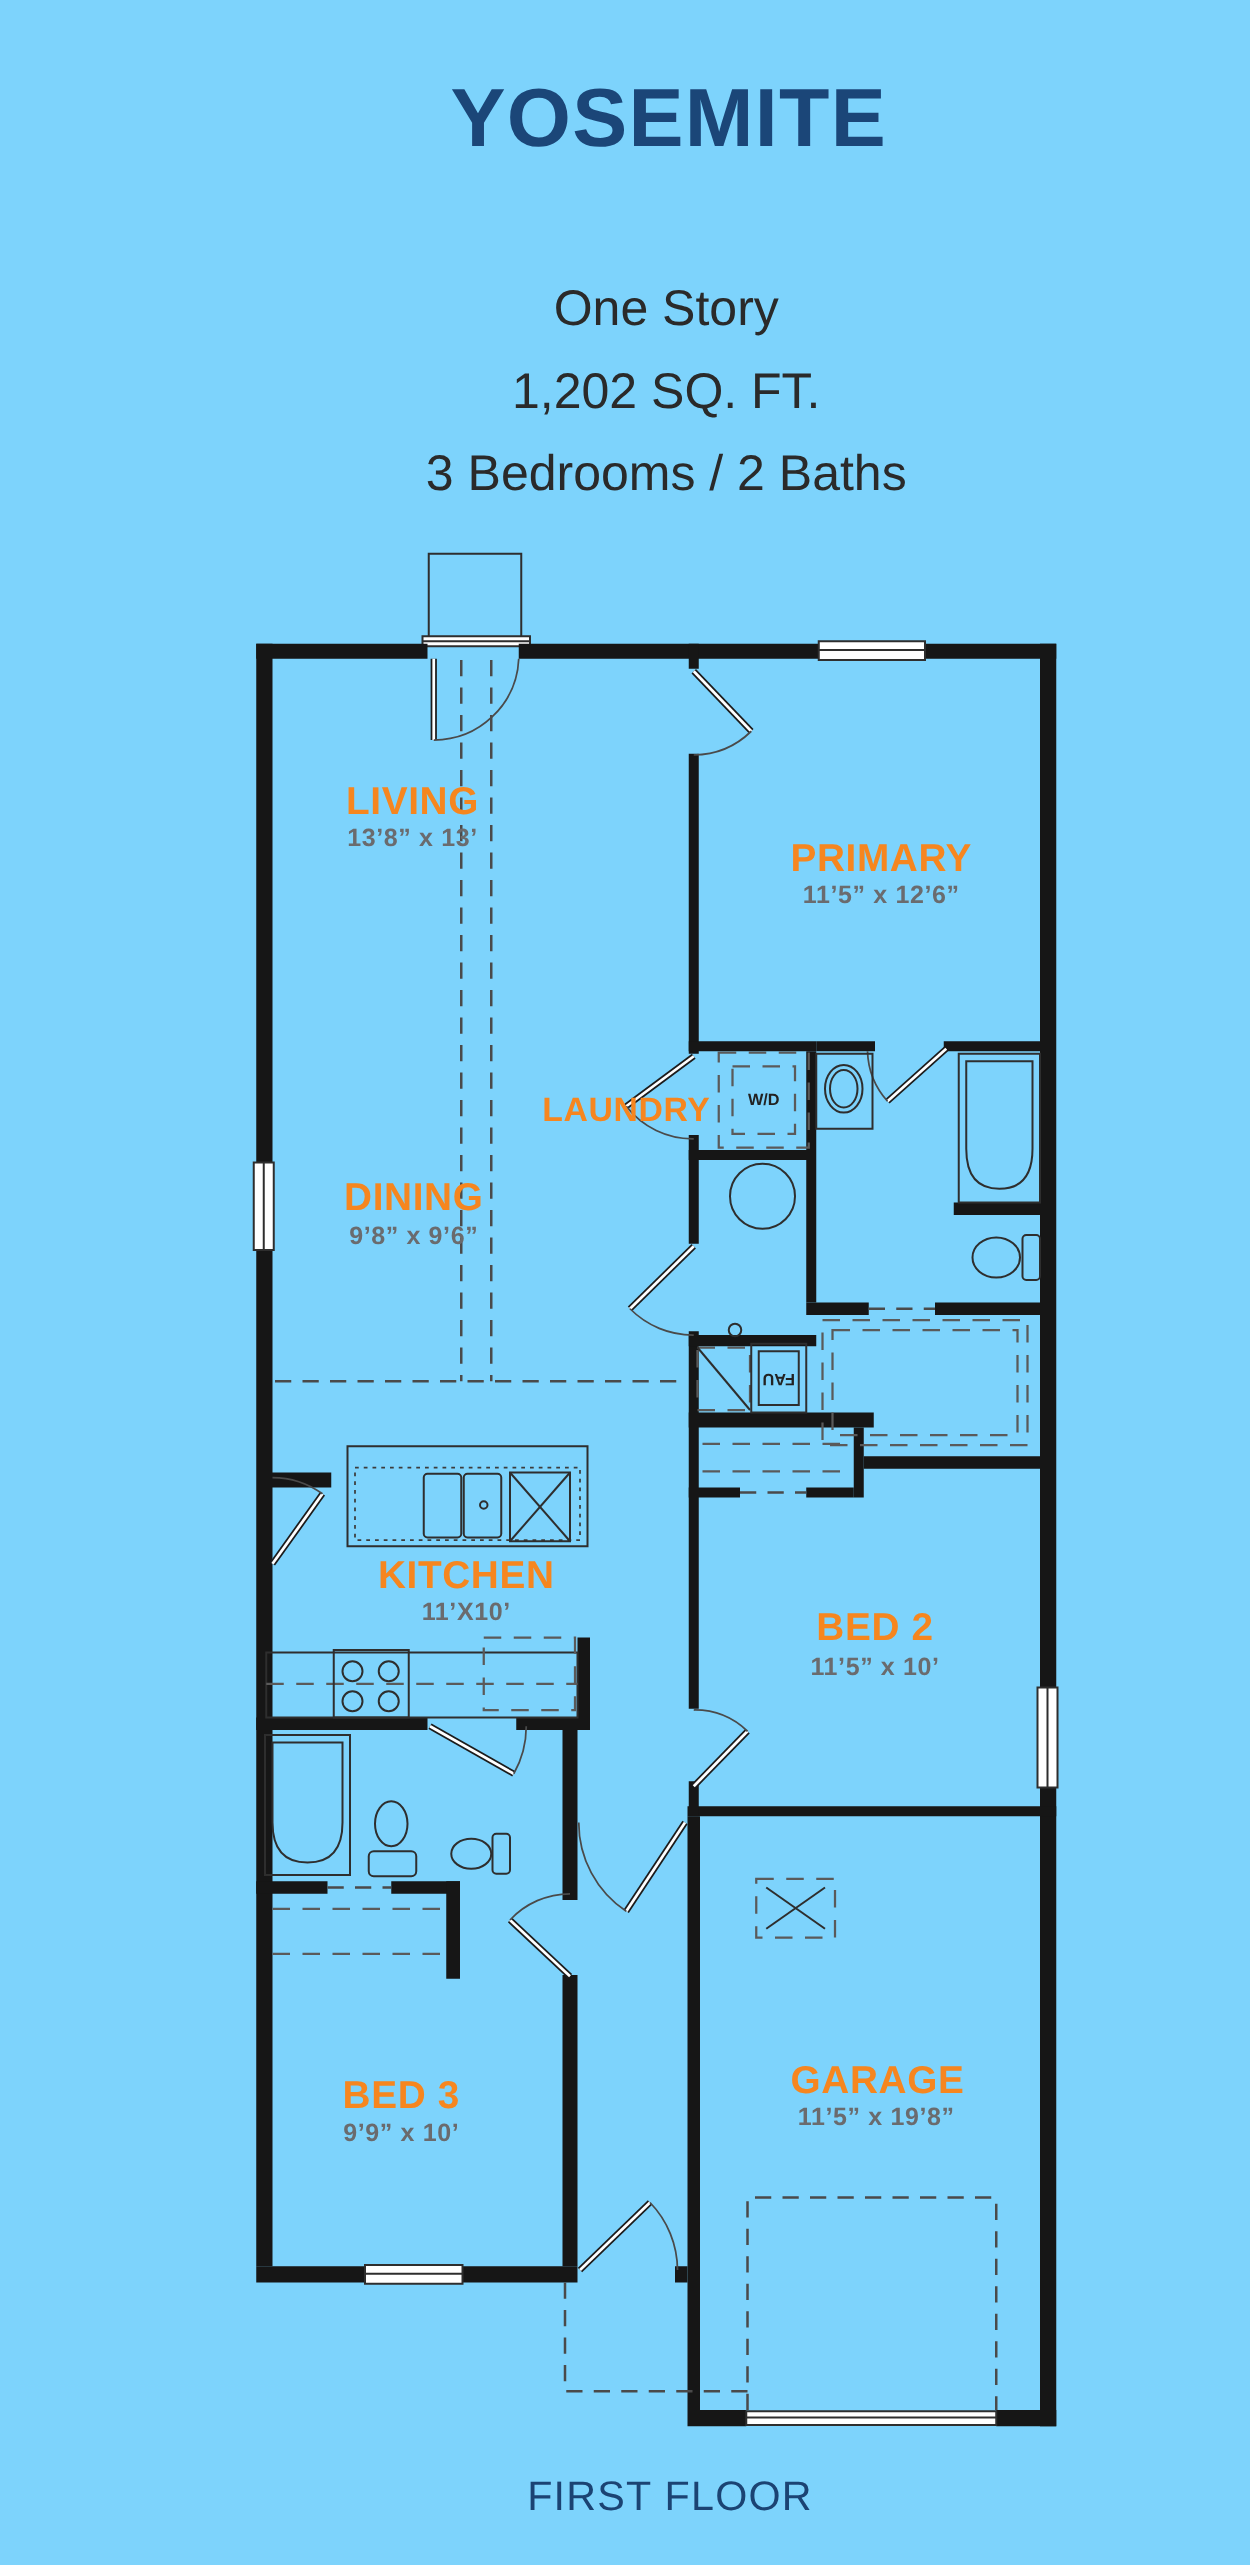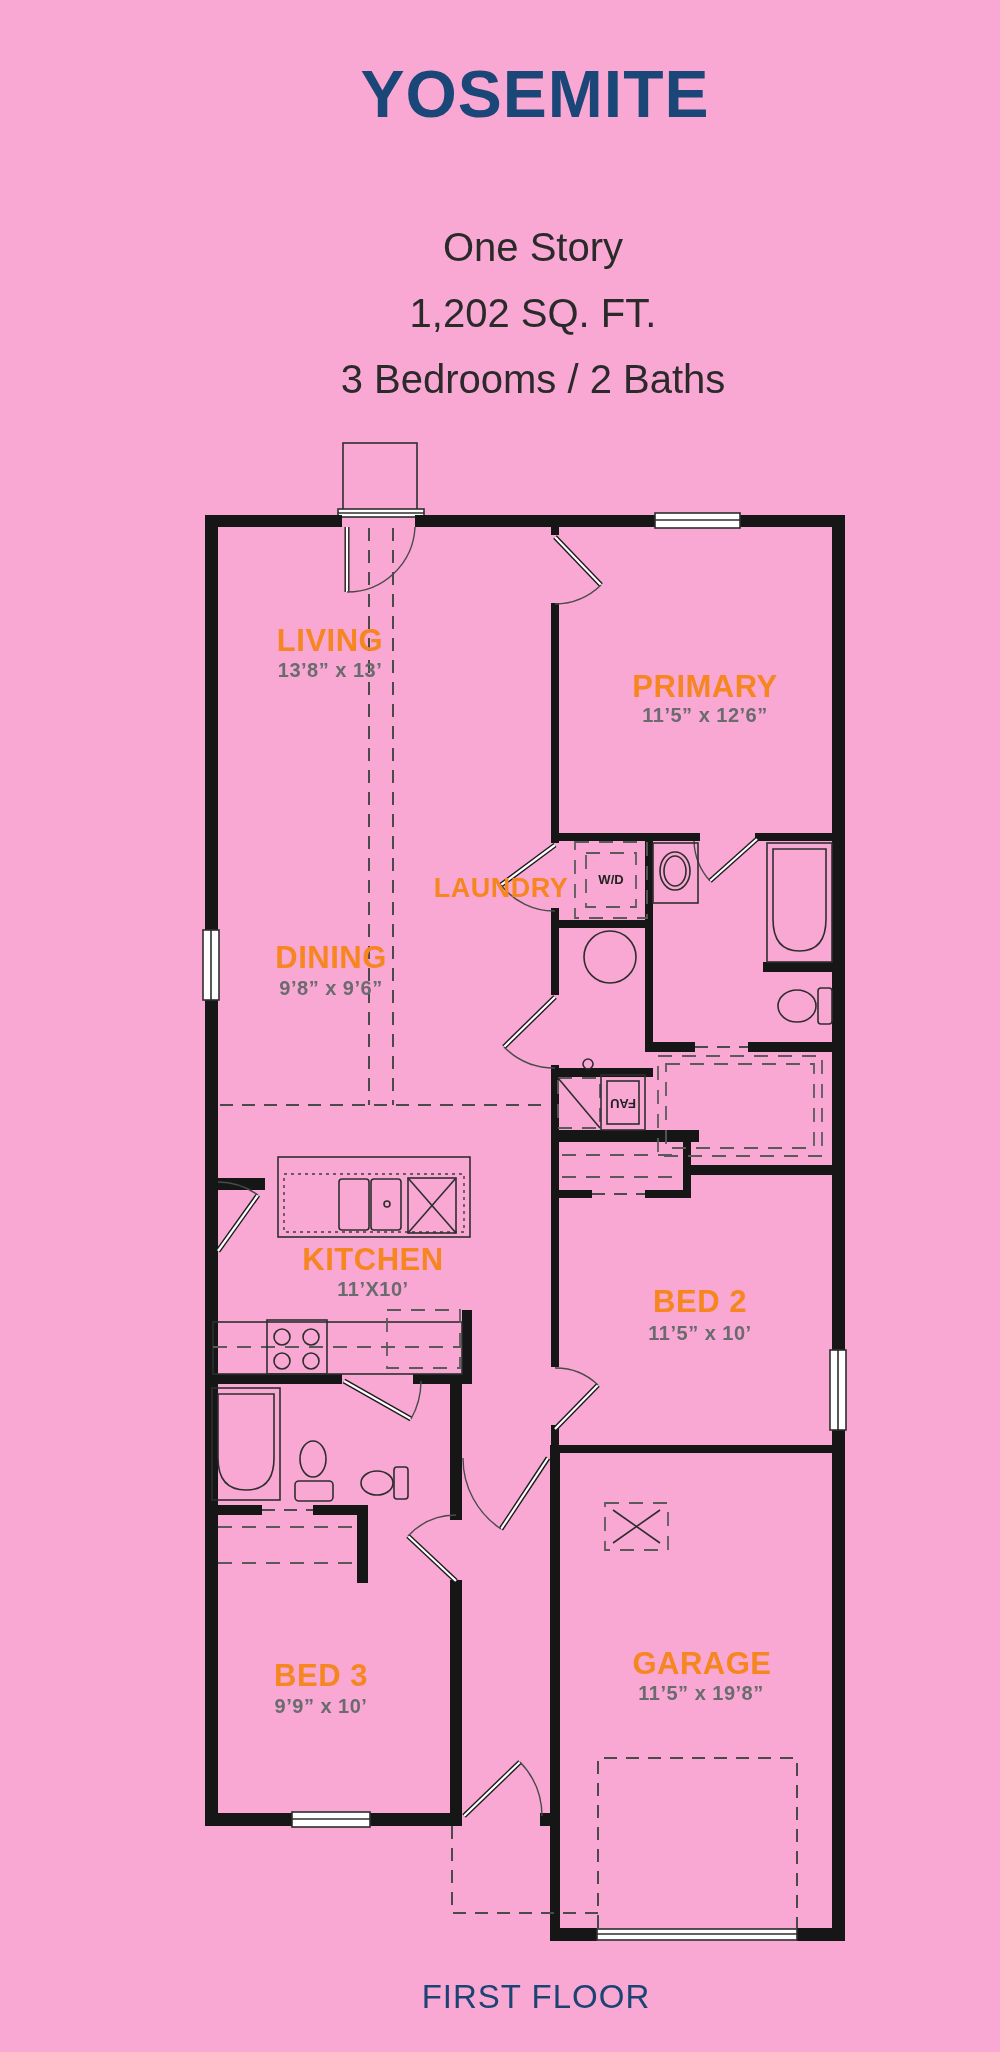--- a/index.html
+++ b/index.html
@@ -1,16 +1,16 @@
 <!DOCTYPE html>
 <html><head>
 <meta charset="utf-8">
 <style>
   html,body{margin:0;padding:0;background:#ffffff;}
-  .page{position:relative;width:1000px;height:2052px;background:#f9a8d4;overflow:hidden;
+  .page{position:relative;width:1000px;height:2052px;background:#7dd3fc;overflow:hidden;
         font-family:"Liberation Sans", sans-serif;}
   .title{position:absolute;left:0;top:56px;width:1070px;text-align:center;
          font-size:66px;font-weight:bold;color:#1B4678;letter-spacing:1px;}
   .subtitle{position:absolute;left:0;top:214px;width:1066px;text-align:center;
             font-size:40px;color:#2A2A2A;line-height:66px;font-weight:400;}
   .footer{position:absolute;left:0;top:1978px;width:1072px;text-align:center;
           font-size:33px;color:#1B4373;letter-spacing:1px;font-weight:500;}
   svg{position:absolute;left:0;top:0;}
   .wall{fill:#161616;stroke:none;}
   .thin{fill:#ffffff;stroke:#2e2e2e;stroke-width:1.6;}

